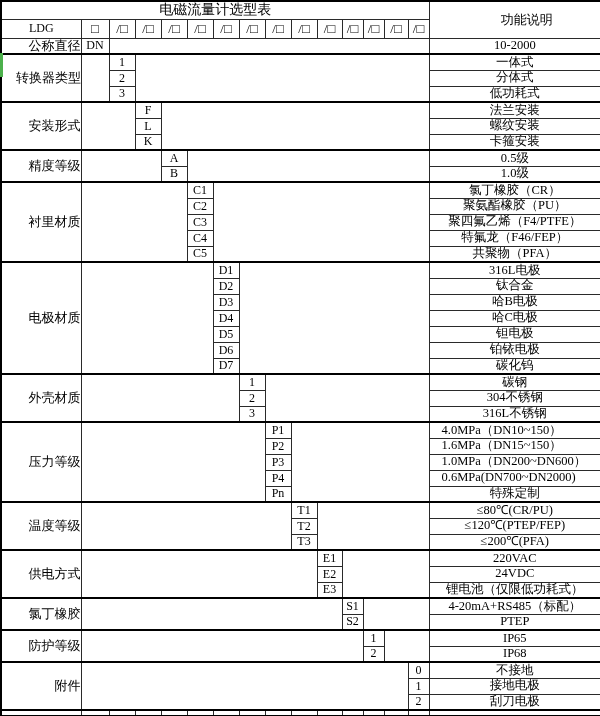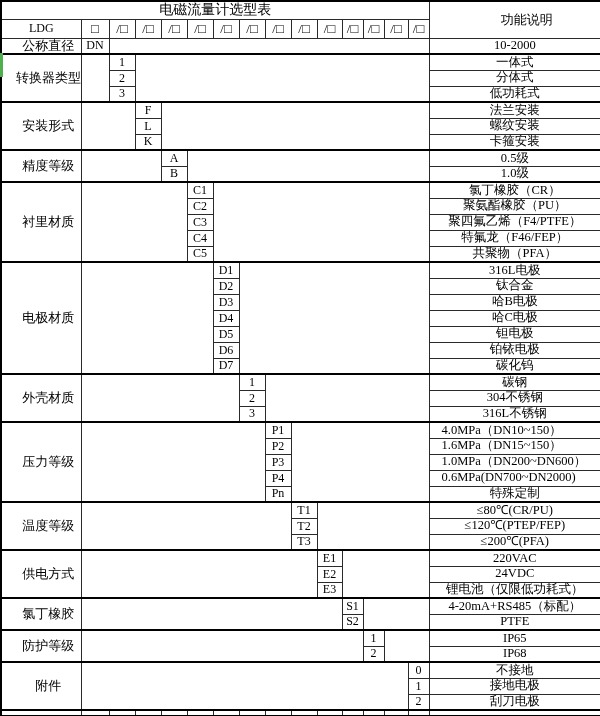--- a/index.html
+++ b/index.html
@@ -34,21 +34,21 @@
     overflow:hidden;
     white-space:nowrap;
   }
   tr{height:16px;}
   tr.h-title{height:18px;}
   tr.h-model{height:19px;}
   tr.h-strip{height:6px;}
   tr.bt td{border-top:2px solid var(--b2);}
   td.title{font-size:14px;}
   td.right-header{font-size:13px;padding-left:24px;}
-  td.lbl{text-align:center;padding-left:14px;font-size:13px;}
+  td.lbl{text-align:right;padding-left:14px;font-size:13px;}
   td.mdl{font-size:12px;}
   td.box{font-size:13px;letter-spacing:0px;}
   td.codec{font-size:12px;text-align:center;}
   td.desc{font-size:12.5px;}
   td.desc.left{text-align:left;padding-left:12px;}
   .artifact{
     position:absolute;
     left:0;top:53px;
     width:3px;height:24px;
   }
@@ -270,21 +270,21 @@
         </tr>
         <tr class="bt">
           <td class="lbl" rowspan="2">氯丁橡胶</td>
           <td class="blank" colspan="10" rowspan="2"></td>
           <td class="codec">S1</td>
           <td class="blank" colspan="3" rowspan="2"></td>
           <td class="desc">4-20mA+RS485（标配）</td>
         </tr>
         <tr>
           <td class="codec">S2</td>
-          <td class="desc">PTFE</td>
+          <td class="desc">PTEP</td>
         </tr>
         <tr class="bt">
           <td class="lbl" rowspan="2">防护等级</td>
           <td class="blank" colspan="11" rowspan="2"></td>
           <td class="codec">1</td>
           <td class="blank" colspan="2" rowspan="2"></td>
           <td class="desc">IP65</td>
         </tr>
         <tr>
           <td class="codec">2</td>

